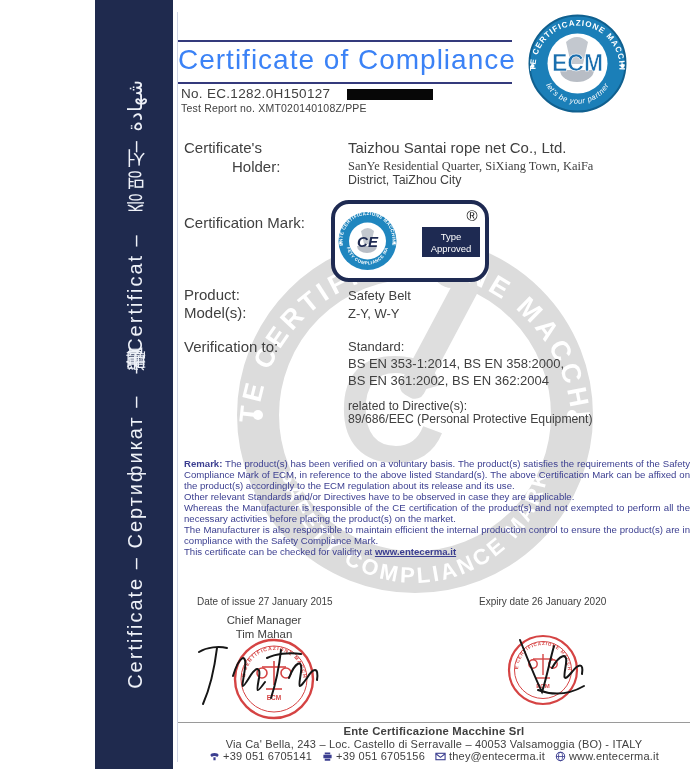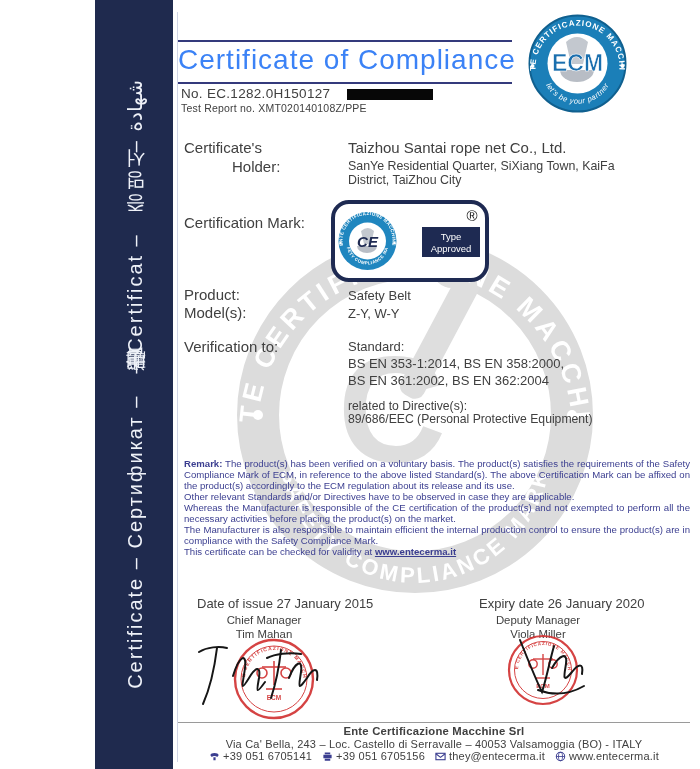--- a/index.html
+++ b/index.html
@@ -32,21 +32,21 @@
   .val { left:348px; }
   .f15 { font-size:15px; } .f13 { font-size:13px;text-align:right; } .f12 { font-size:12.2px; }
   .addr { font-size:12.4px; }
 
   
   .remark { left:184px; top:458px; width:506px; font-size:9.6px; line-height:11px;
             text-align:justify; color:#3b3e90; }
   .remark b { font-weight:bold; }
   .remark .link { font-weight:bold; text-decoration:underline; }
 
-  .dateline { top:596px; font-size:13px; }
+  .dateline { top:596px; font-size:10px; }
 
   .sigblock { top:613px; width:150px; text-align:center; font-size:11.4px; line-height:14px; }
 
   
   .footrule { left:178px; top:722px; width:512px; height:1px; background:#9a9a9a; }
   .footline { left:178px; width:512px; text-align:center; font-size:11px; letter-spacing:.2px; }
   .company { top:725px; font-weight:bold; font-size:11.3px; }
   .address { top:738px; }
   .contact { top:750px; display:flex; justify-content:center; gap:10px; align-items:flex-end; }
   .citem { display:inline-flex; align-items:center; gap:3px; }
@@ -106,21 +106,21 @@
     <text font-size="7.5" font-style="italic" fill="#ffffff" letter-spacing="0.5">
       <textPath href="#ecmBottom" startOffset="50%" text-anchor="middle">let's be your partner</textPath>
     </text>
     <circle cx="6.5" cy="54" r="2" fill="#ffffff"></circle>
     <circle cx="96.5" cy="54" r="2" fill="#ffffff"></circle>
   </svg>
 
   <div class="abs lbl ink" style="top:139px;">Certificate's</div>
   <div class="abs lbl ink" style="top:158px;margin-left:48px;">Holder:</div>
   <div class="abs val ink f15" style="top:139px;">Taizhou Santai rope net Co., Ltd.</div>
-  <div class="abs val ink addr" style="top:159px;">SanYe Residential Quarter, SiXiang Town, KaiFa</div>
+  <div class="abs val ink addr" style="top:159px;font-family:Liberation Serif, serif;">SanYe Residential Quarter, SiXiang Town, KaiFa</div>
   <div class="abs val ink addr" style="top:173px;">District, TaiZhou City</div>
 
   <div class="abs lbl ink" style="top:214px;">Certification Mark:</div>
   <svg class="abs" style="left:330px; top:199px;" width="160" height="84" viewBox="0 0 160 84">
     <defs>
       <path id="mkTop" d="M 13 46 A 25 25 0 1 1 62 46"></path>
       <path id="mkBottom" d="M 17 49 A 21 21 0 0 0 58 49"></path>
     </defs>
     <rect x="3" y="3" width="154" height="78" rx="16" fill="#ffffff" stroke="#1e2a52" stroke-width="4"></rect>
     <circle cx="37.5" cy="42" r="29" fill="#1f86bf"></circle>
@@ -162,24 +162,20 @@
     <p><span>This certificate can be checked for validity at </span><span class="link">www.entecerma.it</span></p>
   </div>
 
   <div class="abs dateline ink" style="left:197px;">Date of issue 27 January 2015</div>
   <div class="abs dateline ink" style="left:479px;">Expiry date 26 January 2020</div>
 
   <div class="abs sigblock ink" style="left:189px;">
     <div>Chief Manager</div>
     <div>Tim Mahan</div>
   </div>
-  <div class="abs sigblock ink" style="left:463px;">
-    <div>Deputy Manager</div>
-    <div>Viola Miller</div>
-  </div>
 
   <svg class="abs" style="left:232px; top:637px;" width="84" height="84" viewBox="0 0 84 84" opacity="0.92">
     <defs>
         <path id="st1" d="M 13 42 A 29 29 0 1 1 71 42"></path>
       </defs>
     <circle cx="42" cy="42" r="39" fill="none" stroke="#d23434" stroke-width="2.4"></circle>
     <circle cx="42" cy="42" r="33" fill="none" stroke="#d23434" stroke-width="1"></circle>
     <text font-size="5" fill="#d23434" font-weight="bold" letter-spacing="1">
       <textPath href="#st1" startOffset="50%" text-anchor="middle">ENTE CERTIFICAZIONE MACCHINE</textPath>
     </text>

